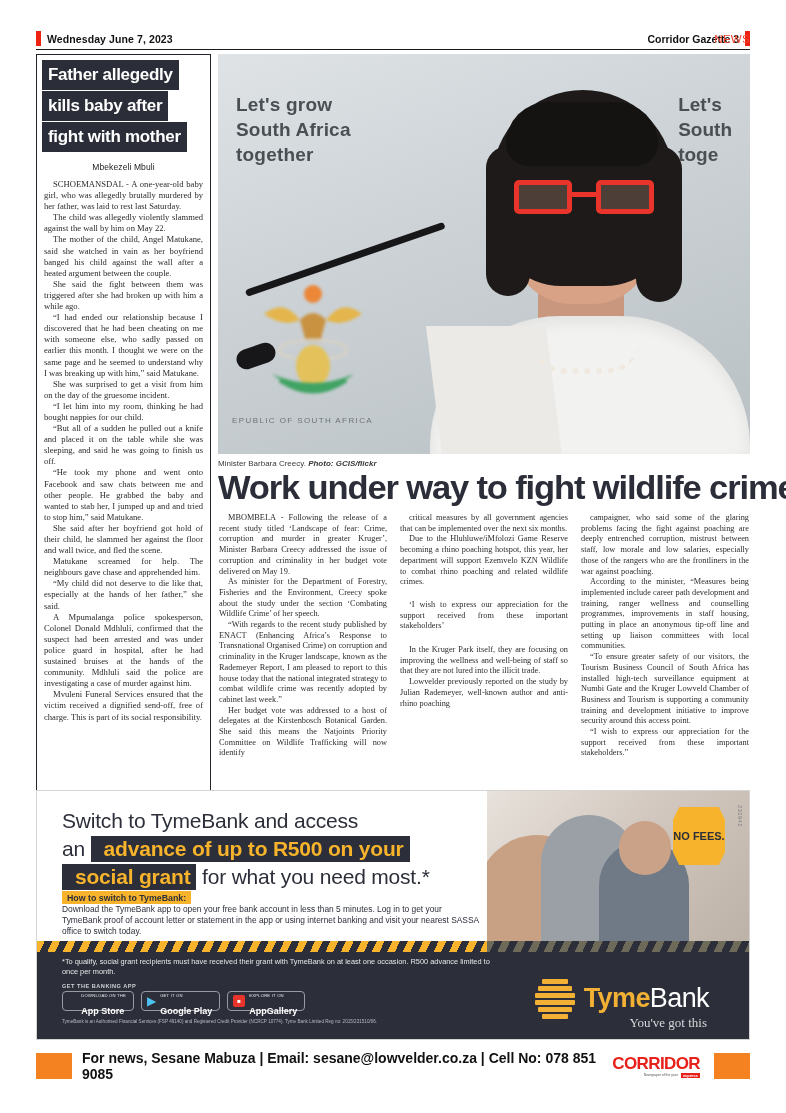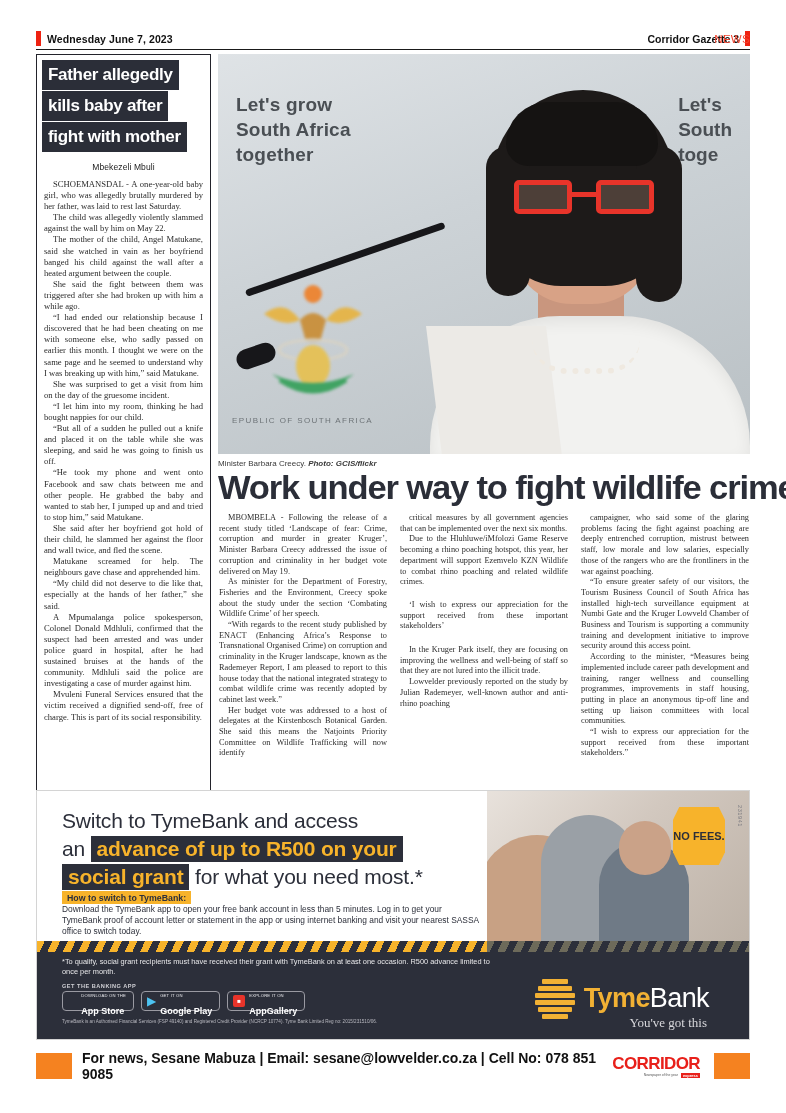--- a/index.html
+++ b/index.html
@@ -188,21 +188,21 @@
     background: #2c2f3a; border: 1px solid #d4d4d4; overflow: hidden;
   }
   .ad-top { position: absolute; left: 0; top: 0; width: 714px; height: 150px; background: #ffffff; }
   .ad-head {
     position: absolute; left: 25px; top: 16px; width: 430px;
     font-family: "Liberation Sans", sans-serif;
     font-size: 21px; line-height: 28px; font-weight: 400; color: #2c2f3a;
     letter-spacing: -.2px;
   }
   .ad-head .hi {
-    background: #2c2f3a; color: #f7b32b; font-weight: 700; padding: 1px 6px 2px 6px;
+    background: #2c2f3a; color: #f7b32b; font-weight: 700; padding: 1px 6px 2px 13px;
   }
   .ad-photo {
     position: absolute; right: 0; top: 0; width: 262px; height: 150px;
     background: linear-gradient(135deg,#e8e2dc 0%, #d2c8bf 45%, #bdb2a7 100%);
     overflow: hidden;
   }
   .ad-photo .p1 { position:absolute; left:-10px; top:44px; width:120px; height:120px;
     background:#c8a184; border-radius:60px 60px 0 0; }
   .ad-photo .p2 { position:absolute; left:54px; top:24px; width:96px; height:130px;
     background:#9aa0a6; border-radius:48px 48px 0 0; }
@@ -423,22 +423,22 @@
     </div>
     <div class="acol">
       <p>critical measures by all government agencies that can be implemented over the next six months.</p>
       <p>Due to the Hluhluwe/iMfolozi Game Reserve becoming a rhino poaching hotspot, this year, her department will support Ezemvelo KZN Wildlife to combat rhino poaching and related wildlife crimes.</p>
       <p class="pullquote">‘I wish to express our appreciation for the support received from these important stakeholders’</p>
       <p>In the Kruger Park itself, they are focusing on improving the wellness and well-being of staff so that they are not lured into the illicit trade.</p>
       <p>Lowvelder previously reported on the study by Julian Rademeyer, well-known author and anti-rhino poaching</p>
     </div>
     <div class="acol">
       <p>campaigner, who said some of the glaring problems facing the fight against poaching are deeply entrenched corruption, mistrust between staff, low morale and low salaries, especially those of the rangers who are the frontliners in the war against poaching.</p>
+      <p>According to the minister, “Measures being implemented include career path development and training, ranger wellness and counselling programmes, improvements in staff housing, putting in place an anonymous tip-off line and setting up liaison committees with local communities.</p>
       <p>“To ensure greater safety of our visitors, the Tourism Business Council of South Africa has installed high-tech surveillance equipment at Numbi Gate and the Kruger Lowveld Chamber of Business and Tourism is supporting a community training and development initiative to improve security around this access point.</p>
-      <p>According to the minister, “Measures being implemented include career path development and training, ranger wellness and counselling programmes, improvements in staff housing, putting in place an anonymous tip-off line and setting up liaison committees with local communities.</p>
       <p>“I wish to express our appreciation for the support received from these important stakeholders.”</p>
     </div>
   </div>
 
   <div class="advert">
     <div class="ad-top"></div>
 
     <div class="ad-photo">
       <span class="p1"></span>
       <span class="p2"></span>

